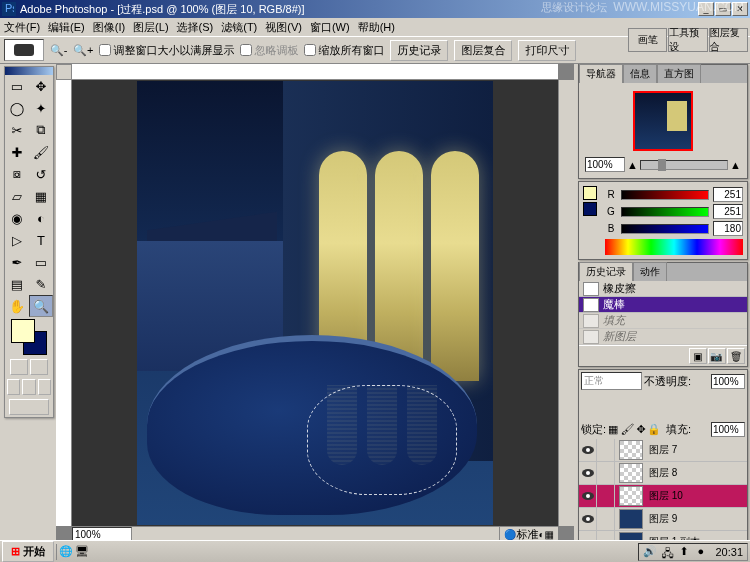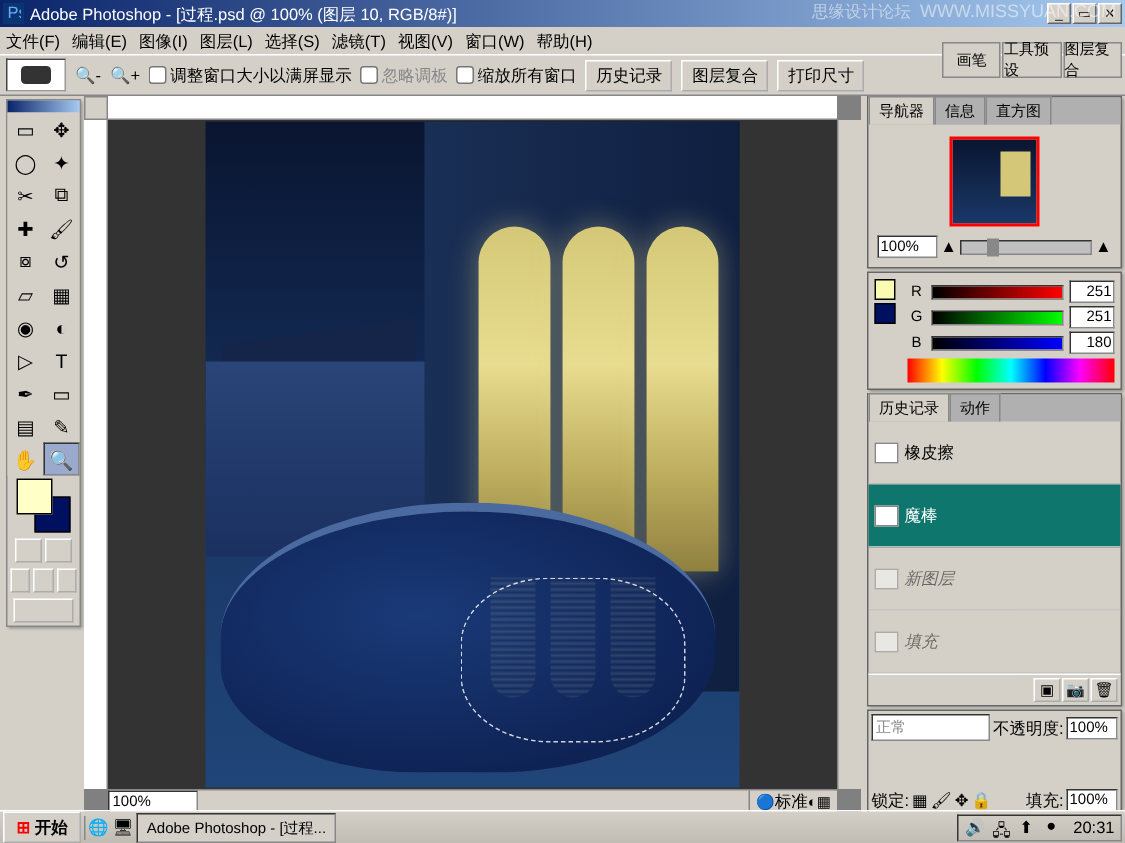--- a/index.html
+++ b/index.html
@@ -64,30 +64,30 @@
 .color-row { display: flex; align-items: center; gap: 4px; padding: 1px 0; }
 .color-label { width: 12px; text-align: center; font-size: 10px; }
 .color-slider-track { flex: 1; height: 10px; border: 1px inset #888; }
 .sl-r { background: linear-gradient(to right, #000, #f00); }
 .sl-g { background: linear-gradient(to right, #000, #0f0); }
 .sl-b { background: linear-gradient(to right, #000, #00f); }
 .color-value { width: 30px; background: #fff; border: 1px inset #888; padding: 1px; font-size: 10px; text-align: right; }
 .color-ramp { height: 16px; background: linear-gradient(to right, red, yellow, lime, cyan, blue, magenta, red); margin-top: 2px; }
 .color-fbswatch { display: flex; flex-direction: column; gap: 2px; margin-right: 4px; }
 .cf-sw { width: 14px; height: 14px; border: 1px solid #000; }
-.history-item { display: flex; align-items: center; padding: 13px 4px; gap: 4px; border-bottom: 1px solid #bbb; cursor: pointer; }
-.history-item.active { background: #0f766e; color: white; }
+.history-item { display: flex; align-items: center; padding: 0 4px; gap: 4px; border-bottom: 1px solid #bbb; cursor: pointer; }
+.history-item.active { background: #4c1d95; color: white; }
 .history-item.future { opacity: 0.5; font-style: italic; }
 .history-icon { width: 16px; height: 14px; background: #fff; border: 1px solid #888; }
 .layer-controls { display: flex; gap: 2px; padding: 2px; align-items: center; }
 .layer-mode { flex: 1; background: #fff; border: 1px inset #888; padding: 1px 2px; font-size: 10px; color: #888; }
-.layer-opacity { display: flex; align-items: center; gap: 2px; font-size: 10px; justify-content: flex-end; }
+.layer-opacity { display: flex; align-items: center; gap: 20px; font-size: 10px; justify-content: flex-end; }
 .layer-opacity input { width: 34px; background: #fff; border: 1px inset #888; padding: 1px; font-size: 10px; }
 .layer-item { display: flex; align-items: center; border-bottom: 1px solid #bbb; background: #d4d0c8; cursor: pointer; }
-.layer-item.active { background: #a21caf; border-radius: 10px; }
+.layer-item.active { background: #be185d; }
 .layer-vis { width: 18px; height: 22px; border-right: 1px solid #bbb; display: flex; align-items: center; justify-content: center; }
 .layer-eye { width: 12px; height: 8px; background: #333; border-radius: 50%; position: relative; }
 .layer-eye::after { content: ""; position: absolute; left: 4px; top: 2px; width: 4px; height: 4px; background: #fff; border-radius: 50%; }
 .layer-link-col { width: 18px; height: 22px; border-right: 1px solid #bbb; }
 .layer-thumb { width: 24px; height: 20px; margin: 1px 4px; border: 1px solid #888; background: repeating-conic-gradient(#fff 0 25%, #ccc 0 50%) 0 0/8px 8px; }
 .layer-thumb.filled { background: #1a3868; }
 .layer-name { flex: 1; font-size: 10px; padding: 0 2px; }
 .layer-footer { display: flex; justify-content: flex-end; gap: 1px; padding: 2px; border-top: 1px solid #fff; background: #d4d0c8; }
 .layer-footbtn { width: 18px; height: 16px; border: 1px outset #fff; background: #d4d0c8; display: flex; align-items: center; justify-content: center; font-size: 10px; cursor: pointer; }
 .taskbar { position: absolute; left: 0; bottom: 0; right: 0; height: 22px; background: linear-gradient(to bottom, #d4d0c8, #c0bcb4); border-top: 1px solid #fff; display: flex; align-items: center; padding: 0 2px; gap: 2px; }
@@ -295,25 +295,25 @@
         <div class="history-item">
           <div class="history-icon"></div>
           <span>橡皮擦</span>
         </div>
         <div class="history-item active">
           <div class="history-icon"></div>
           <span>魔棒</span>
         </div>
         <div class="history-item future">
           <div class="history-icon"></div>
-          <span>新图层</span>
+          <span>填充</span>
         </div>
         <div class="history-item future">
           <div class="history-icon"></div>
-          <span>填充</span>
+          <span>新图层</span>
         </div>
       </div>
     <div class="layer-footer">
       <div class="layer-footbtn">▣</div>
       <div class="layer-footbtn">📷</div>
       <div class="layer-footbtn">🗑</div>
     </div>
   </div>
 
   <div class="palette">
@@ -335,20 +335,28 @@
           <input value="100%" style="">
         </div>
     </div>
     <div id="layers-list">
         <div class="layer-item">
           <div class="layer-vis">
             <div class="layer-eye"></div>
           </div>
           <div class="layer-link-col"></div>
           <div class="layer-thumb "></div>
+          <div class="layer-name">图层 7</div>
+        </div>
+        <div class="layer-item">
+          <div class="layer-vis">
+            <div class="layer-eye"></div>
+          </div>
+          <div class="layer-link-col"></div>
+          <div class="layer-thumb "></div>
           <div class="layer-name">图层 8</div>
         </div>
         <div class="layer-item active">
           <div class="layer-vis">
             <div class="layer-eye"></div>
           </div>
           <div class="layer-link-col"></div>
           <div class="layer-thumb "></div>
           <div class="layer-name">图层 10</div>
         </div>
@@ -372,21 +380,20 @@
 </div>
 
 <div class="taskbar">
   <div class="start-btn">
       <span style="color:#f00">⊞</span>
       <span>开始</span>
     </div>
   <div style="width:1px;height:16px;background:#888"></div>
   <span>🌐</span>
   <span>🖥</span>
-  <div class="task-item">Adobe Photoshop - [过程...</div>
   <div class="tray">
     <span class="tray-icon">🔊</span>
     <span class="tray-icon">🖧</span>
     <span class="tray-icon">⬆</span>
     <span class="tray-icon">●</span>
     <span>20:31</span>
   </div>
 </div>
 
 </body></html>

